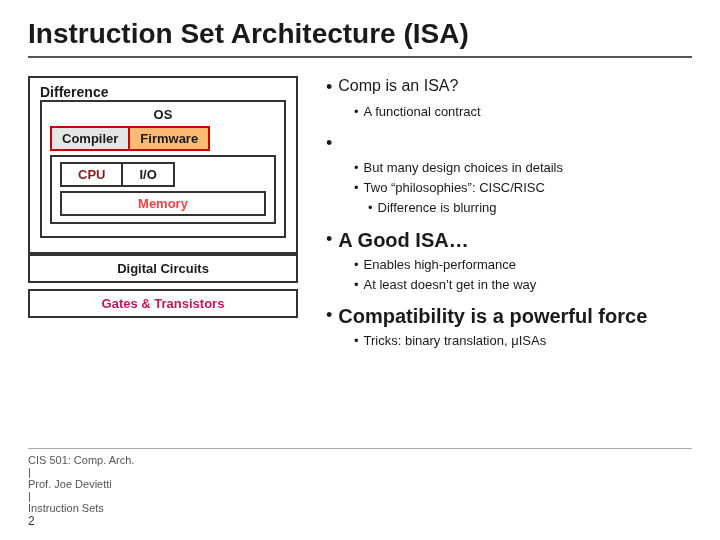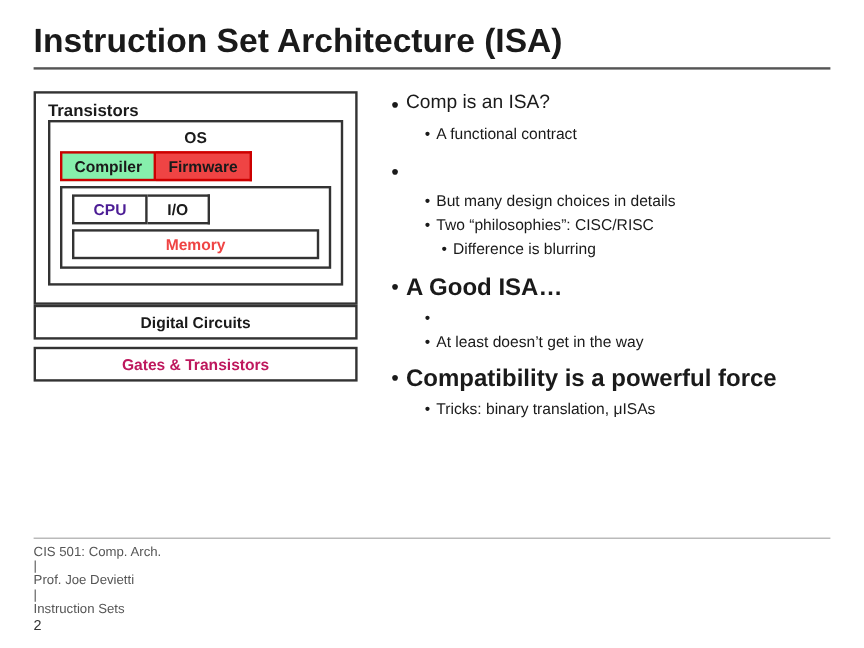--- a/index.html
+++ b/index.html
@@ -73,46 +73,46 @@
       gap: 0;
       margin-bottom: 4px;
     }
 
     .compiler-box {
       border: 2px solid #cc0000;
       padding: 3px 10px;
       font-size: 13px;
       font-weight: bold;
       color: #1a1a1a;
-      background: #86efac;
+      background: #e5e5e5;
     }
 
     .firmware-box {
       border: 2px solid #cc0000;
       border-left: none;
       padding: 3px 10px;
       font-size: 13px;
       font-weight: bold;
       color: #1a1a1a;
-      background: #ef4444;
+      background: #fdba74;
     }
 
     .cpu-io-row {
       display: flex;
       flex-direction: row;
       gap: 0;
       margin-bottom: 4px;
     }
 
     .cpu-box {
       border: 2px solid #333;
       padding: 3px 16px;
       font-size: 13px;
       font-weight: bold;
-      color: #4c1d95;
+      color: #7f1d1d;
     }
 
     .io-box {
       border: 2px solid #333;
       border-left: none;
       padding: 3px 16px;
       font-size: 13px;
       font-weight: bold;
       color: #1a1a1a;
     }
@@ -241,21 +241,21 @@
 
 <div class="slide">
 
   <div class="title">Instruction Set Architecture (ISA)</div>
 
   <div class="content-area">
 
     <div class="left-diagram">
 
       <div class="app-box diagram-box">
-        <div class="app-label">Transistors</div>
+        <div class="app-label">Difference</div>
 
         <div class="os-wrapper">
           <div class="os-label">OS</div>
 
           <div class="compiler-firmware-row">
             <div class="compiler-box">Compiler</div>
             <div class="firmware-box">Firmware</div>
           </div>
 
           <div class="hw-wrapper">
@@ -314,20 +314,21 @@
       </div>
 
       <div class="bullet-section">
         <div class="main-bullet">
           <span class="bullet-dot">•</span>
           <span class="main-bullet-text large">A Good ISA…</span>
         </div>
         <div class="sub-bullets">
           <div class="sub-bullet">
             <span class="bullet-dot">•</span>
+            <span>Enables high-performance</span>
           </div>
           <div class="sub-bullet">
             <span class="bullet-dot">•</span>
             <span>At least doesn’t get in the way</span>
           </div>
         </div>
       </div>
 
       <div class="bullet-section">
         <div class="main-bullet">

